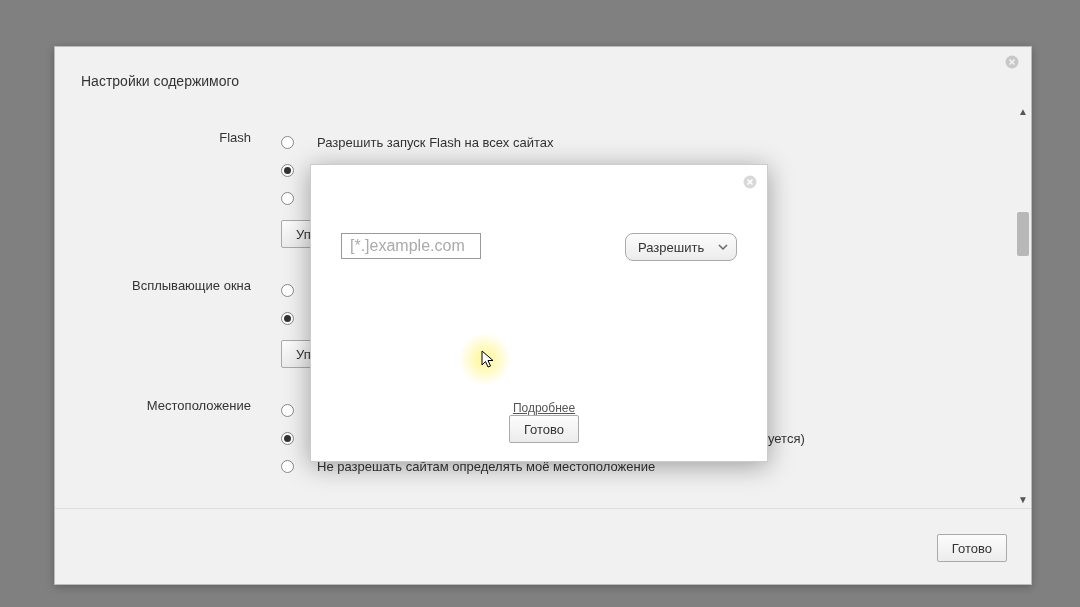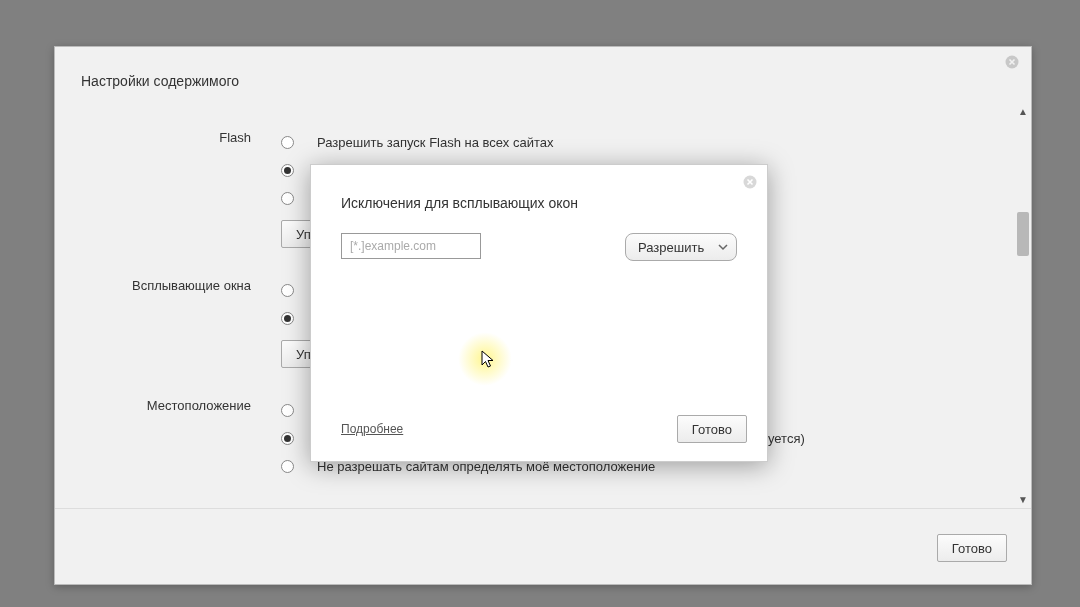--- a/index.html
+++ b/index.html
@@ -163,21 +163,21 @@
     left: 30px; right: 30px;
     top: 68px;
     display: flex;
     justify-content: space-between;
     gap: 20px;
   }
   .text-input {
     width: 140px; height: 26px;
     border: 1px solid #999;
     padding: 11px 8px;
-    font-size: 12px;
+    font-size: 16px;
     color: #555;
     background: #fff;
   }
   .text-input::placeholder { color: #aaa; }
   .select {
     width: 112px; height: 28px;
     border: 1px solid #aaa;
     background: linear-gradient(#fcfcfc, #ececec);
     border-radius: 8px;
     display: flex;
@@ -194,20 +194,21 @@
     align-items: center;
     color: #666;
   }
 
   .modal-footer {
     position: absolute;
     left: 30px; right: 20px; bottom: 18px;
     display: flex;
     align-items: center;
     justify-content: space-between;
+    flex-direction: column;
   }
   .link {
     font-size: 12px;
     color: #555;
     text-decoration: underline;
     cursor: pointer;
   }
 
   
   .highlight {
@@ -321,21 +322,20 @@
   </div>
 </div>
 
 <div class="modal">
   <div class="modal-close close-x">
     <svg width="14" height="14" viewBox="0 0 14 14">
         <circle cx="7" cy="7" r="6.5" fill="#d8d8d8"></circle>
         <path d="M4.5 4.5 L9.5 9.5 M9.5 4.5 L4.5 9.5" stroke="#fff" stroke-width="1.6"></path>
       </svg>
   </div>
-  <div class="modal-title">Исключения для всплывающих окон</div>
 
   <div class="modal-body">
     <input class="text-input" type="text" placeholder="[*.]example.com" style="">
     <div class="select">
       <span>Разрешить</span>
       <span class="chevron">
         <svg width="10" height="10" viewBox="0 0 10 10">
             <path d="M1 3 L5 7 L9 3" fill="none" stroke="#666" stroke-width="1.5"></path>
           </svg>
       </span>

